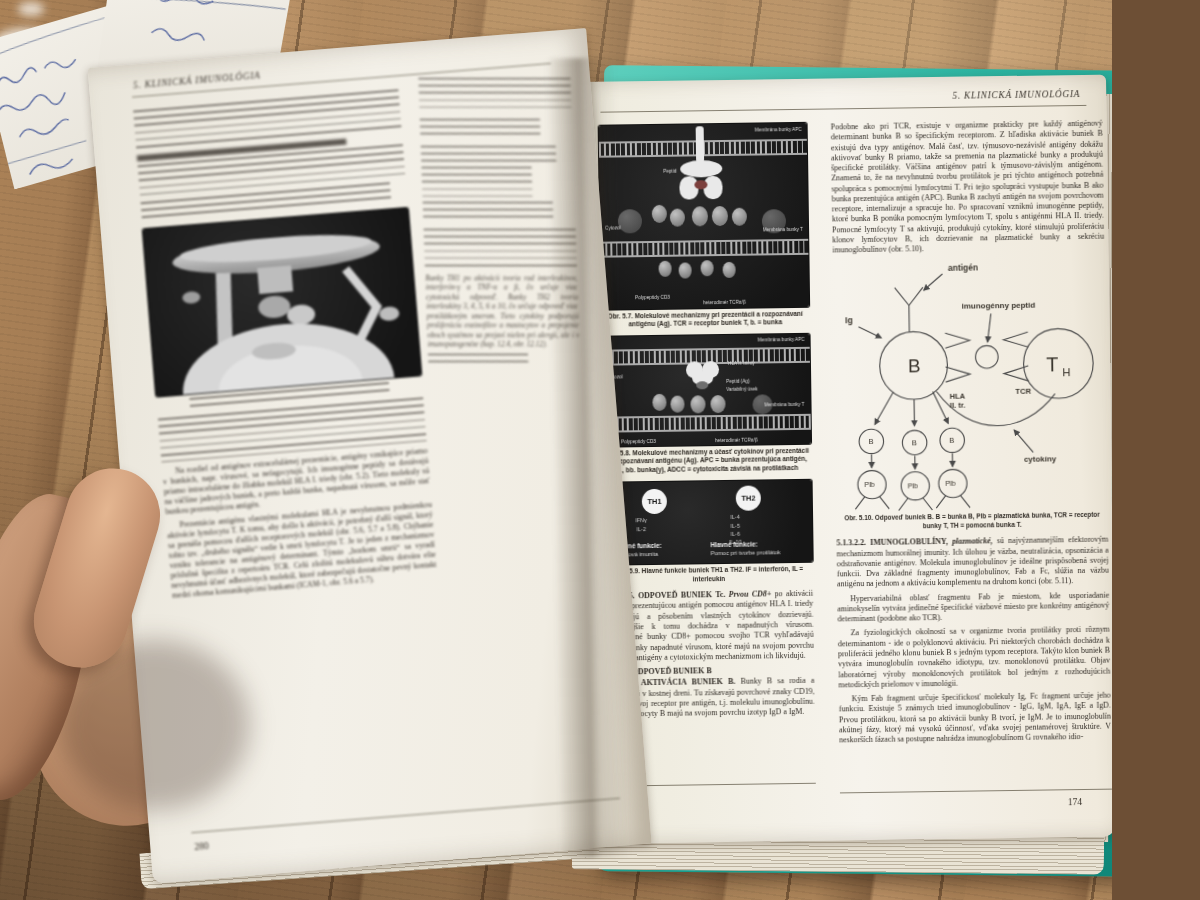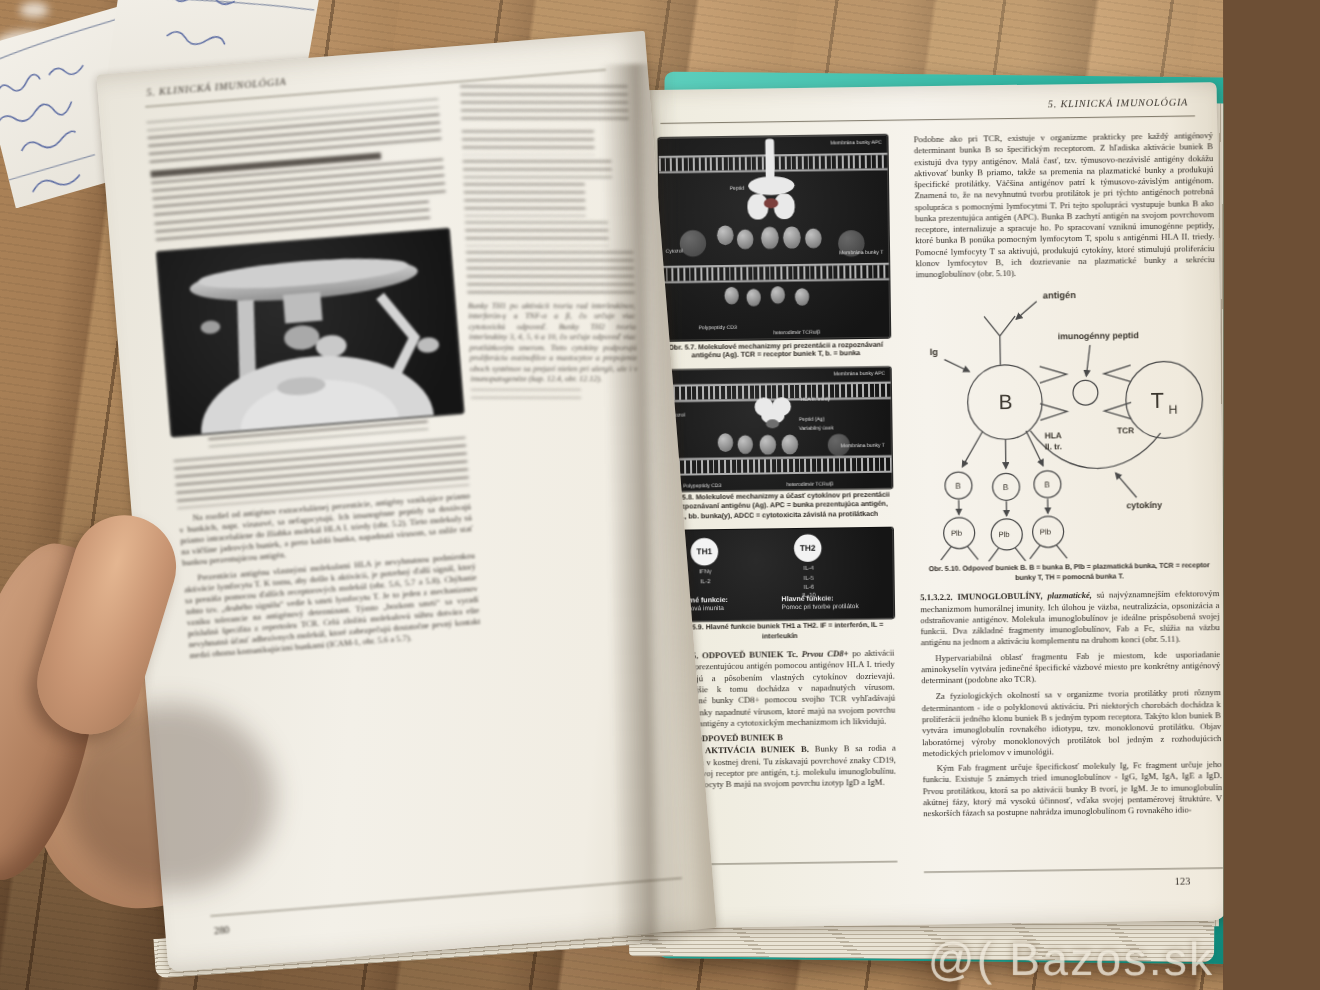--- a/index.html
+++ b/index.html
@@ -67,21 +67,21 @@
     width:100%;border-radius:2px;overflow:hidden;box-shadow:0 0 0 1px #111;}
   .mem{position:absolute;height:12px;
     background:repeating-linear-gradient(90deg,#c9c9c9 0 1.6px,transparent 1.6px 5.2px);
     border-top:2.4px solid #bfbfbf;border-bottom:2.4px solid #bfbfbf;opacity:.88;}
   .wm{position:absolute;background:#e9e9e9;border-radius:45%;}
   .gc{position:absolute;border-radius:50%;background:radial-gradient(circle at 35% 30%,#c2c2c2,#6b6b6b);}
   .gc.dim{opacity:.45;}
   .pl{position:absolute;font:4.7px "Liberation Sans",sans-serif;color:#dedede;white-space:nowrap;}
   .cap{font:bold 6.4px/1.32 "Liberation Sans",sans-serif;color:#2b2620;text-align:center;margin:3px 2px 7px 2px;}
   .thc{position:absolute;width:25px;height:25px;border-radius:50%;background:#f3f3f3;color:#141414;
-    font:bold 7.5px/25px "Liberation Sans",sans-serif;text-align:center;}
+    font:bold 7.5px/25px "Liberation Sans",sans-serif;text-align:center;margin-left:14px;}
   .cy{position:absolute;font:5.4px/1.55 "Liberation Sans",sans-serif;color:#cdcdcd;text-align:center;width:40px;}
   .hf{position:absolute;font:bold 6.4px/1.3 "Liberation Sans",sans-serif;color:#f1f1f1;}
   .hfs{display:block;font-weight:normal;font-size:5.9px;color:#d6d6d6;}
   
   .skin{position:absolute;}
   .palm{left:26px;top:596px;width:225px;height:225px;border-radius:42%;
     transform:rotate(-18deg);
     background:radial-gradient(ellipse at 45% 30%,#d4a67f,#bd8e6b 55%,#96684a);}
   .wrist{left:-34px;top:492px;width:118px;height:310px;border-radius:45%;
     transform:rotate(13deg);
@@ -290,21 +290,21 @@
           <span class="hbi">plazmatické,</span>
           <span>sú najvýznamnejším efektorovým mechanizmom humorálnej imunity. Ich úlohou je väzba, neutralizácia, opsonizácia a odstraňovanie antigénov. Molekula imunoglobulínov je ideálne prispôsobená svojej funkcii. Dva základné fragmenty imunoglobulínov, Fab a Fc, slúžia na väzbu antigénu na jednom a aktiváciu komplementu na druhom konci (obr. 5.11).</span>
         </p>
         <p class="bt ind">Hypervariabilná oblasť fragmentu Fab je miestom, kde usporiadanie aminokyselín vytvára jedinečné špecifické väzbové miesto pre konkrétny antigénový determinant (podobne ako TCR).</p>
         <p class="bt ind">Za fyziologických okolností sa v organizme tvoria protilátky proti rôznym determinantom - ide o polyklonovú aktiváciu. Pri niektorých chorobách dochádza k proliferácii jedného klonu buniek B s jedným typom receptora. Takýto klon buniek B vytvára imunoglobulín rovnakého idiotypu, tzv. monoklonovú protilátku. Objav laboratórnej výroby monoklonových protilátok bol jedným z rozhodujúcich metodických prielomov v imunológii.</p>
         <p class="bt ind">Kým Fab fragment určuje špecifickosť molekuly Ig, Fc fragment určuje jeho funkciu. Existuje 5 známych tried imunoglobulínov - IgG, IgM, IgA, IgE a IgD. Prvou protilátkou, ktorá sa po aktivácii bunky B tvorí, je IgM. Je to imunoglobulín akútnej fázy, ktorý má vysokú účinnosť, vďaka svojej pentamérovej štruktúre. V neskorších fázach sa postupne nahrádza imunoglobulínom G rovnakého idio-</p>
       </div>
 
       <div class="rl" style="left:22px;top:704px;width:206px;"></div>
       <div class="rl" style="left:252px;top:714px;width:272px;"></div>
-      <div class="pagenum" style="right:34px;top:722px;">123</div>
+      <div class="pagenum" style="right:34px;top:722px;">174</div>
     </div>
   </div>
 
   <div class="page pg-left">
     <div class="blurry" style="position:absolute;inset:0;">
       <div class="phead" style="position:absolute;left:44px;top:16px;">5. KLINICKÁ IMUNOLÓGIA</div>
       <div class="rl" style="left:42px;top:32px;width:420px;"></div>
 
       <div style="position:absolute;left:42px;top:46px;width:266px;">
         <div class="bars" style="height:40px;"></div>
@@ -356,14 +356,13 @@
       <div class="pagenum" style="left:44px;top:780px;">280</div>
     </div>
   </div>
 
   <div class="gutter"></div>
 
   <div class="skin handshade"></div>
   <div class="skin wrist"></div>
   <div class="skin thumb"></div>
 
-  <div class="watermark">@( Bazos.sk</div>
 </div>
 
 </body></html>

